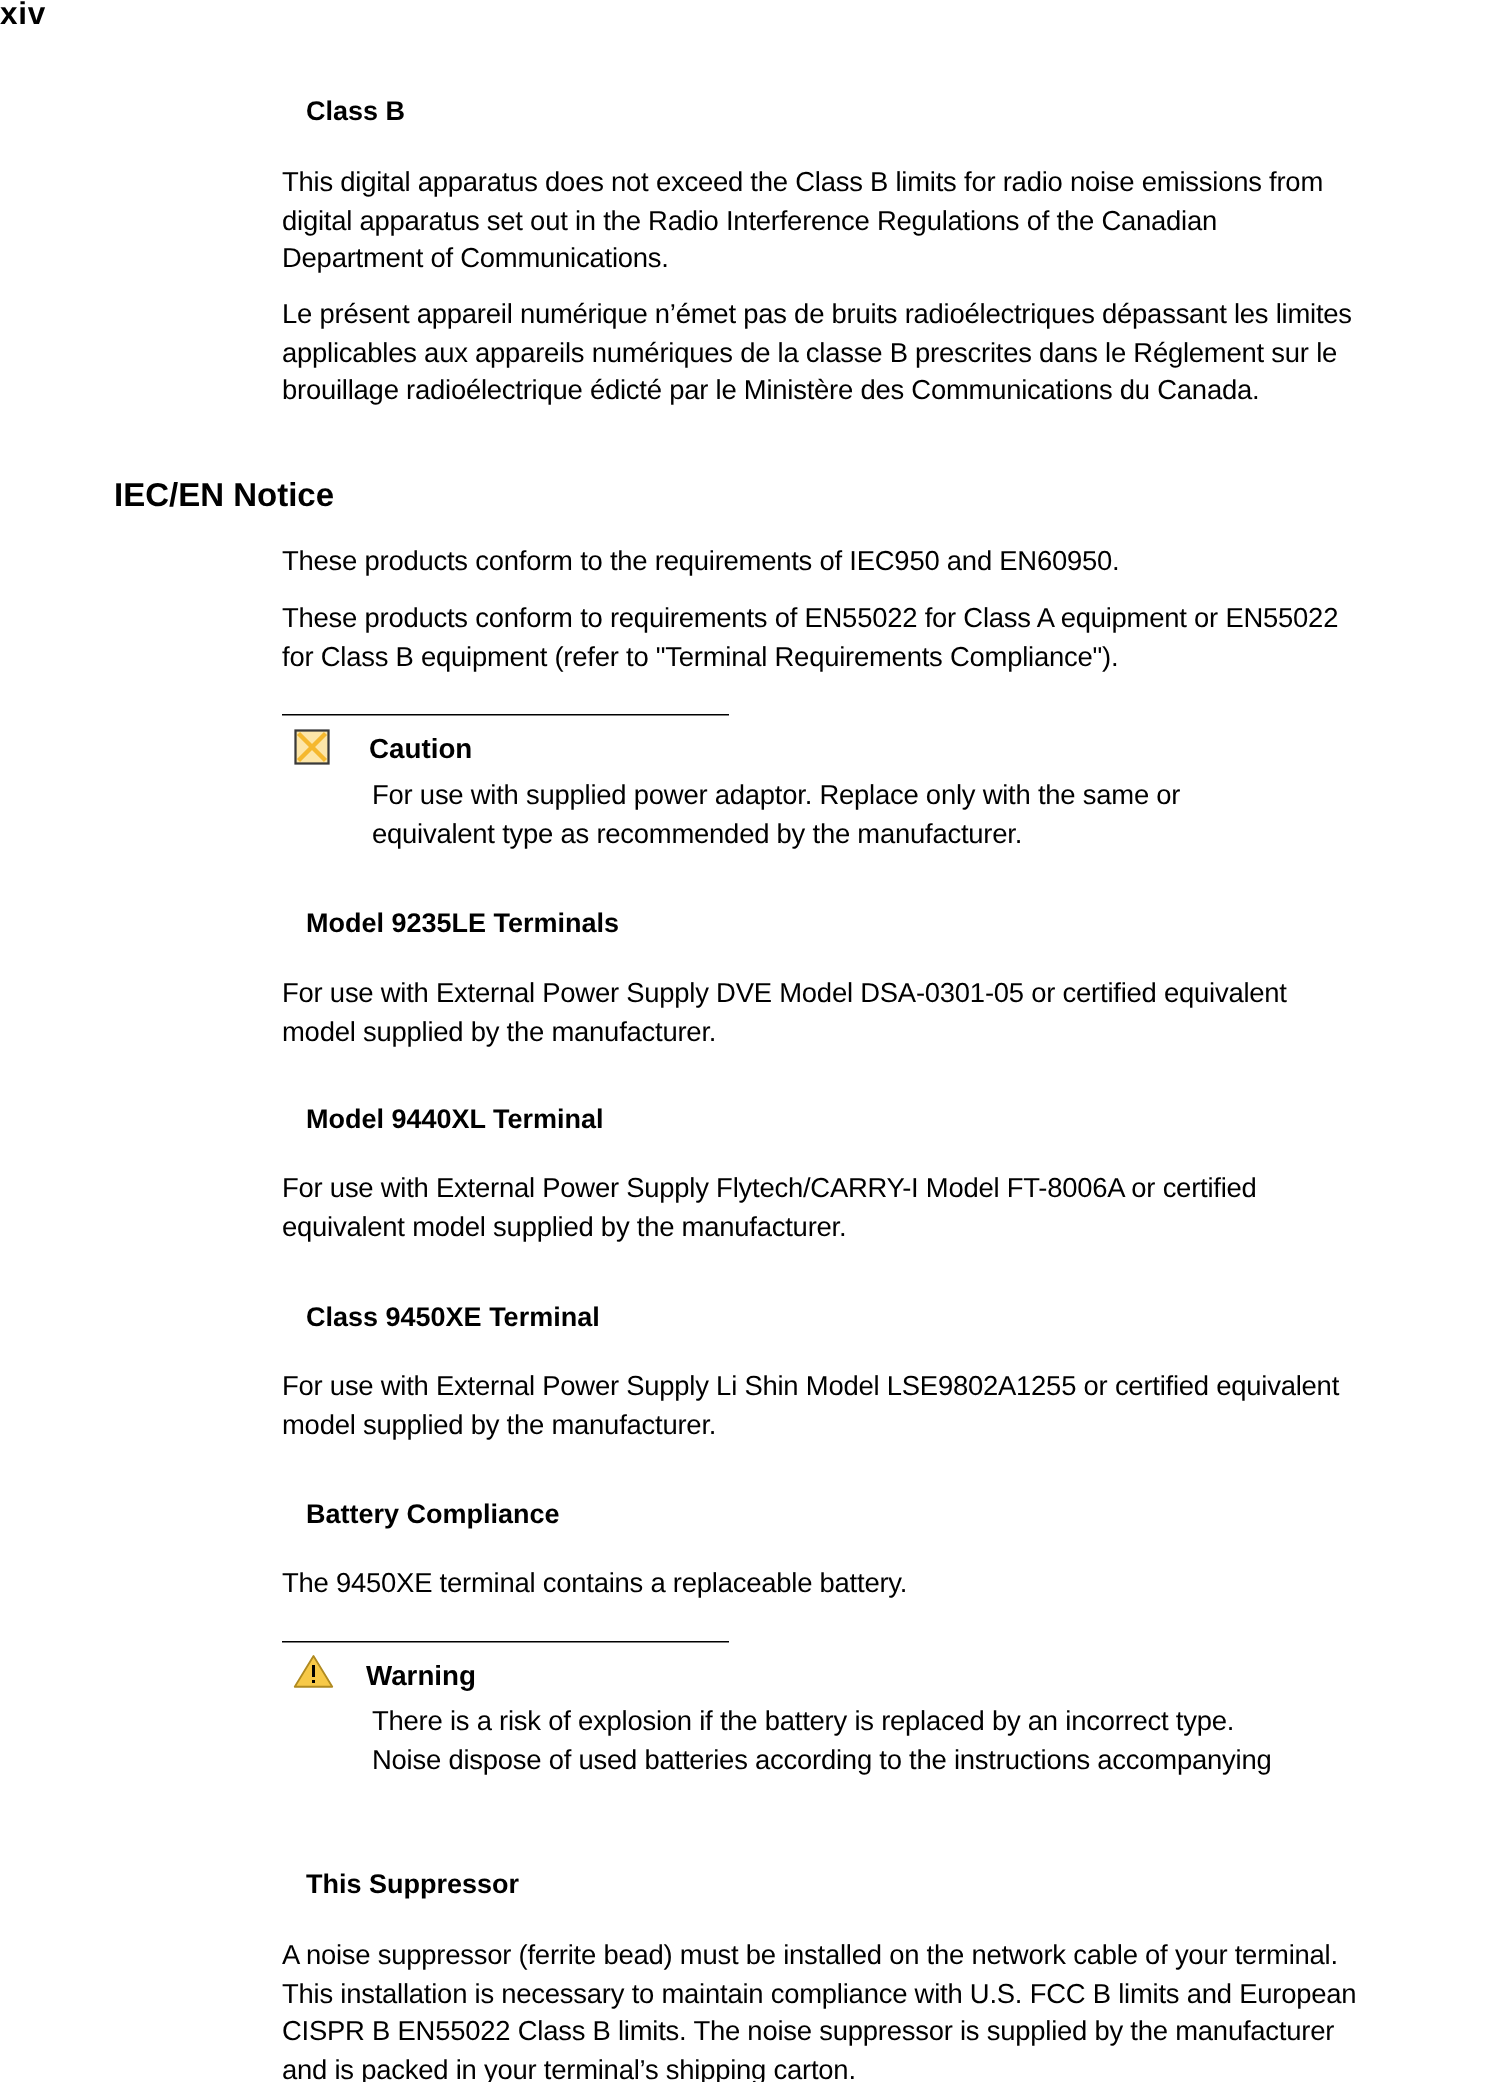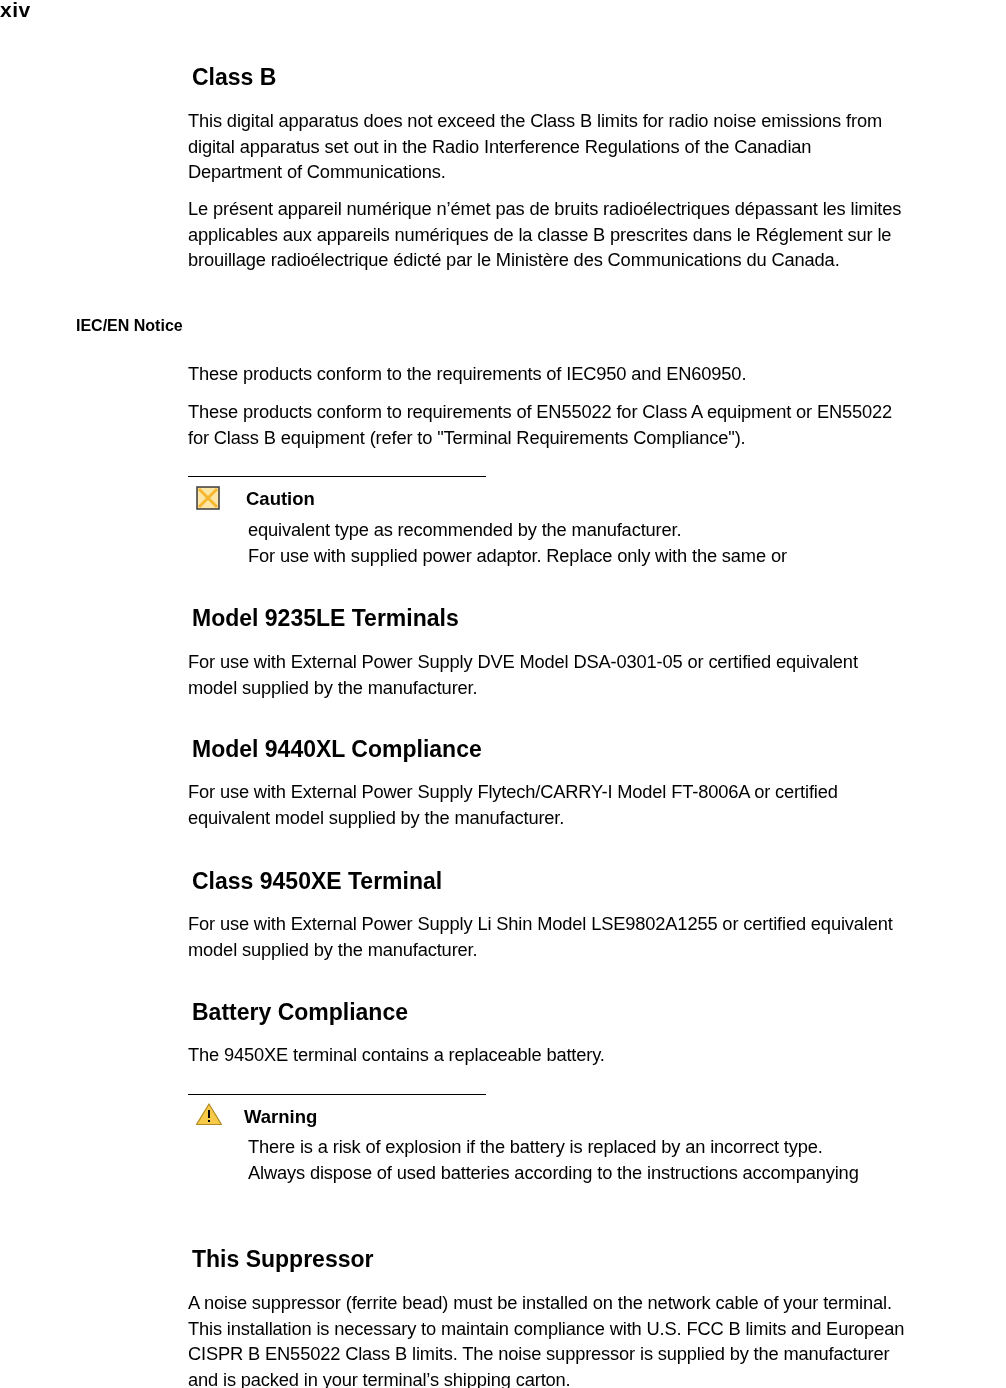--- a/index.html
+++ b/index.html
@@ -5,26 +5,26 @@
   html, body { margin: 0; padding: 0; background: #ffffff; }
   body {
     width: 1006px; height: 1388px; position: relative; overflow: hidden;
     font-family: "Liberation Sans", sans-serif; color: #000;
   }
   .page-num {
     position: absolute; left: 0; top: -2px;
     font-weight: bold; font-size: 21px; letter-spacing: 0.5px;
   }
   .h2 {
-    position: absolute; left: 192px;
-    font-weight: bold; font-size: 23px;
+    position: absolute; left: 204px;
+    font-weight: bold; font-size: 18px;
   }
   .h1 {
     position: absolute; left: 76px;
-    font-weight: bold; font-size: 16px;
+    font-weight: bold; font-size: 22px;
   }
   .p {
     position: absolute; left: 188px; width: 830px;
     font-size: 18.3px; line-height: 25.5px;
     letter-spacing: -0.15px;
   }
   .rule {
     position: absolute; left: 188px; width: 298px; height: 0;
     border-top: 1px solid #000;
   }
@@ -64,31 +64,31 @@
 <div class="rule" style="top:476px;"></div>
 <div class="note-icon" style="left:196px; top:486px;">
   <svg width="24" height="24" viewBox="0 0 24 24">
     <rect x="1" y="1" width="22" height="22" fill="#fde6a8" stroke="#3a3a3a" stroke-width="1.5"></rect>
     <line x1="3" y1="3" x2="21" y2="21" stroke="#f5b82e" stroke-width="3"></line>
     <line x1="21" y1="3" x2="3" y2="21" stroke="#f5b82e" stroke-width="3"></line>
   </svg>
 </div>
 <div class="note-title" style="left:246px; top:488px;">Caution</div>
 <div class="note-text" style="top:517px;">
+  <div>For use with supplied power adaptor. Replace only with the same or</div>
   <div>equivalent type as recommended by the manufacturer.</div>
-  <div>For use with supplied power adaptor. Replace only with the same or</div>
 </div>
 
 <div class="h2" style="top:605px;">Model 9235LE Terminals</div>
 <div class="p" style="top:649px;">
   <div>For use with External Power Supply DVE Model DSA-0301-05 or certified equivalent</div>
   <div>model supplied by the manufacturer.</div>
 </div>
 
-<div class="h2" style="top:736px;">Model 9440XL Compliance</div>
+<div class="h2" style="top:736px;">Model 9440XL Terminal</div>
 <div class="p" style="top:779px;">
   <div>For use with External Power Supply Flytech/CARRY-I Model FT-8006A or certified</div>
   <div>equivalent model supplied by the manufacturer.</div>
 </div>
 
 <div class="h2" style="top:868px;">Class 9450XE Terminal</div>
 <div class="p" style="top:911px;">
   <div>For use with External Power Supply Li Shin Model LSE9802A1255 or certified equivalent</div>
   <div>model supplied by the manufacturer.</div>
 </div>
@@ -100,21 +100,21 @@
 <div class="note-icon" style="left:195px; top:1102px;">
   <svg width="28" height="24" viewBox="0 0 28 24">
     <path d="M14 2 L26.5 22.5 L1.5 22.5 Z" fill="#f7c948" stroke="#b08a20" stroke-width="1.2" stroke-linejoin="round"></path>
     <rect x="13" y="8" width="2" height="8" fill="#000"></rect>
     <rect x="13" y="18" width="2" height="2" fill="#000"></rect>
   </svg>
 </div>
 <div class="note-title" style="left:244px; top:1106px;">Warning</div>
 <div class="note-text" style="top:1134px;">
   <div>There is a risk of explosion if the battery is replaced by an incorrect type.</div>
-  <div>Always dispose of used batteries according to the instructions accompanying</div>
+  <div>Noise dispose of used batteries according to the instructions accompanying</div>
 </div>
 
 <div class="h2" style="top:1246px;">This Suppressor</div>
 <div class="p" style="top:1290px;">
   <div>A noise suppressor (ferrite bead) must be installed on the network cable of your terminal.</div>
   <div>This installation is necessary to maintain compliance with U.S. FCC B limits and European</div>
   <div>CISPR B EN55022 Class B limits. The noise suppressor is supplied by the manufacturer</div>
   <div>and is packed in your terminal’s shipping carton.</div>
 </div>
 

